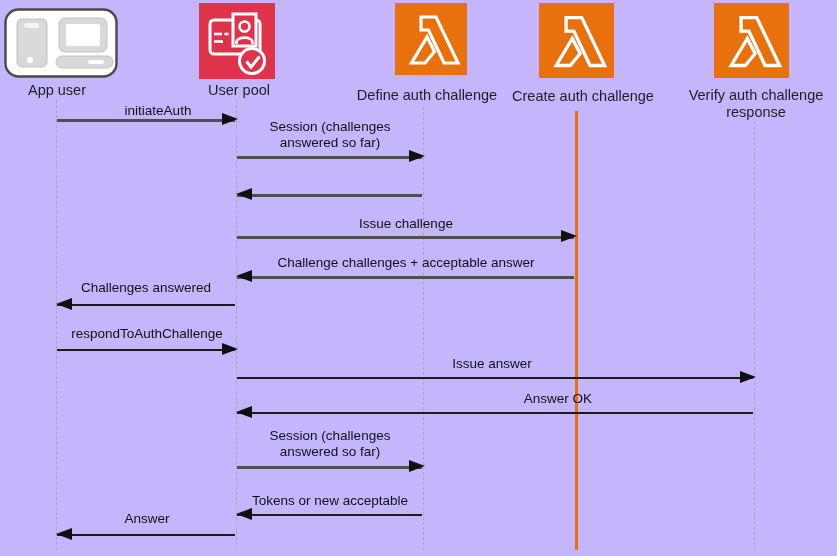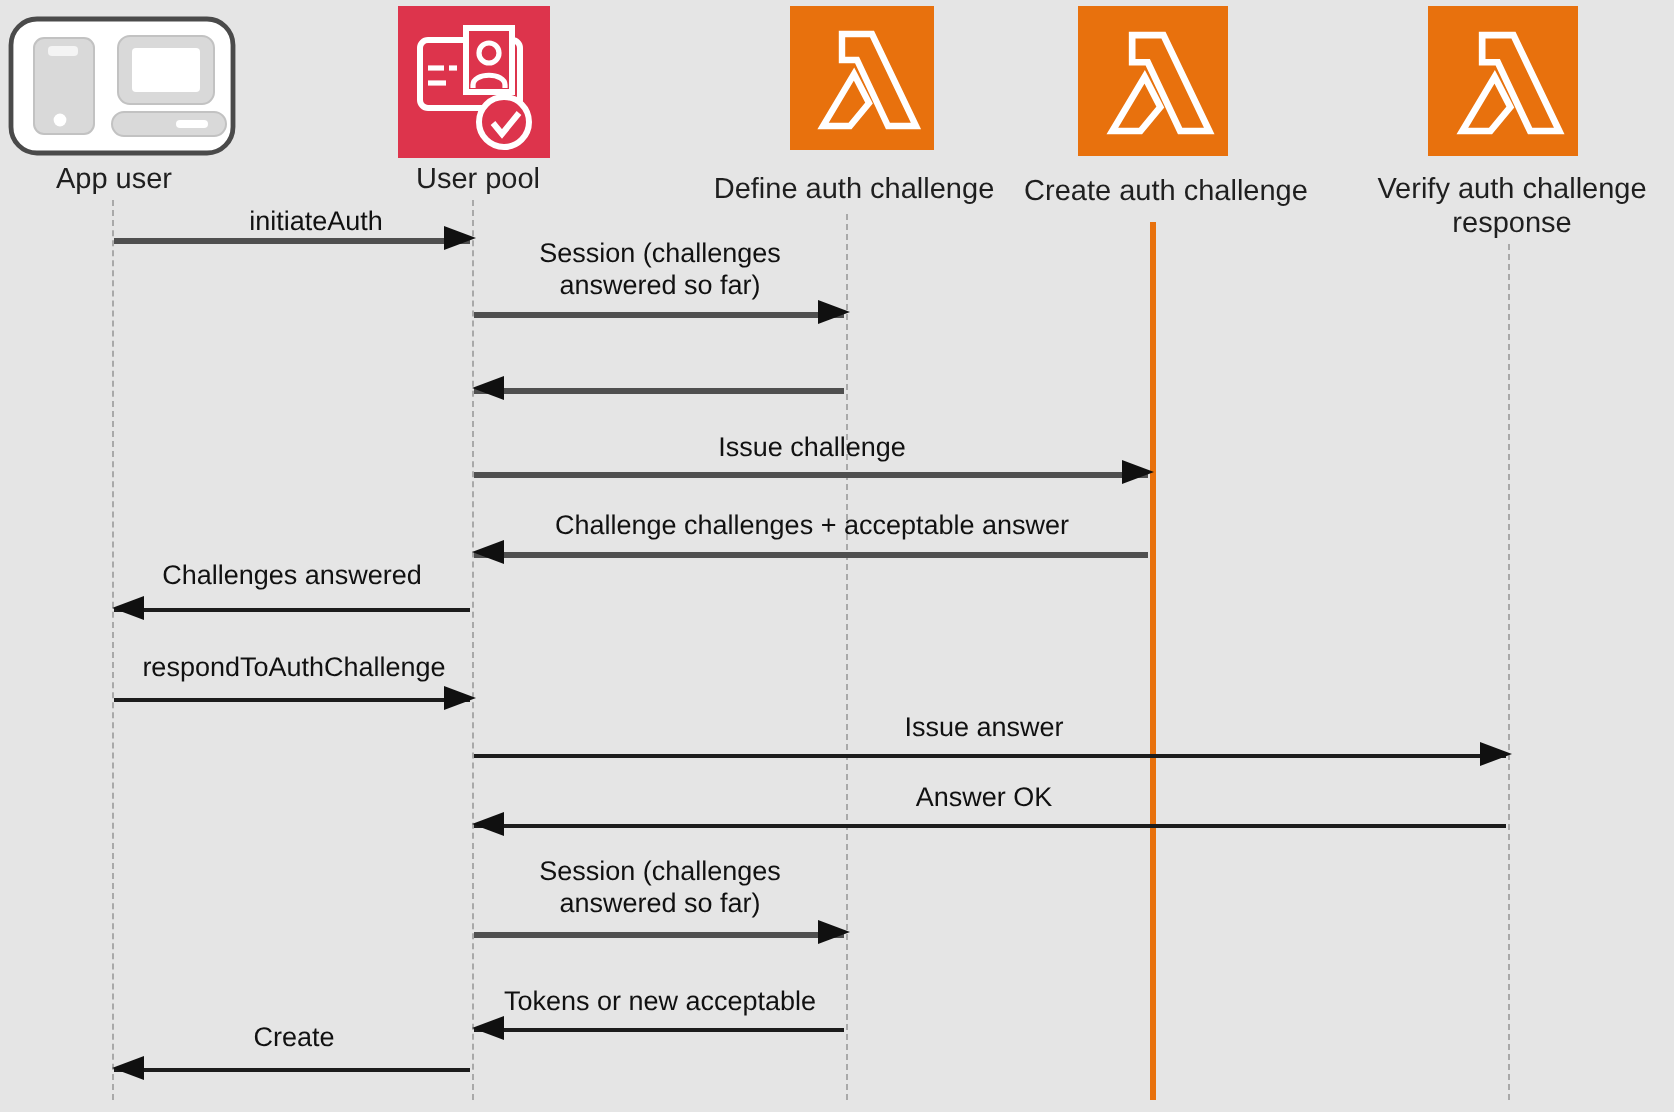--- a/index.html
+++ b/index.html
@@ -1,17 +1,17 @@
 <!DOCTYPE html>
 <html><head>
 <meta charset="utf-8">
 <style>
   html,body{margin:0;padding:0;background:#ffffff;}
   .canvas{
-    position:relative;width:837px;height:556px;background:#e5e5e5;overflow:hidden;
+    position:relative;width:837px;height:556px;background:#c4b5fd;overflow:hidden;
     font-family:"Liberation Sans", sans-serif;color:#1a1a1a;
   }
   
   .actor-icon{position:absolute;z-index:3;}
   .actor-label{
     position:absolute;z-index:3;text-align:center;font-size:14.5px;line-height:17px;
     color:#1f1f1f;white-space:pre-line;
   }
   
   .lifeline{position:absolute;width:0;border-left:1px dashed #a9a9a9;z-index:0;}
@@ -141,38 +141,38 @@
       <span class="line"></span>
       <span class="head"></span>
     </div>
 
   <div class="msg-label" style="left:392px;top:356px;width:200px;">Issue answer</div>
   <div class="arrow right dark" style="left:237px;top:378px;width:518px;">
       <span class="line"></span>
       <span class="head"></span>
     </div>
 
-  <div class="msg-label" style="left:392px;top:391px;width:200px;">Answer OK</div>
+  <div class="msg-label" style="left:392px;top:391px;width:200px;text-align:right;">Answer OK</div>
   <div class="arrow left dark" style="left:237px;top:413px;width:518px;">
       <span class="line"></span>
       <span class="head"></span>
     </div>
 
   <div class="msg-label" style="left:230px;top:428px;width:200px;">Session (challenges
 answered so far)</div>
   <div class="arrow right" style="left:237px;top:467px;width:187px;">
       <span class="line"></span>
       <span class="head"></span>
     </div>
 
   <div class="msg-label" style="left:220px;top:493px;width:220px;">Tokens or new acceptable</div>
   <div class="arrow left dark" style="left:237px;top:515px;width:187px;">
       <span class="line"></span>
       <span class="head"></span>
     </div>
 
-  <div class="msg-label" style="left:57px;top:511px;width:180px;">Create</div>
+  <div class="msg-label" style="left:57px;top:511px;width:180px;">Answer</div>
   <div class="arrow left dark" style="left:57px;top:535px;width:180px;">
       <span class="line"></span>
       <span class="head"></span>
     </div>
 
 </div>
 
 </body></html>

